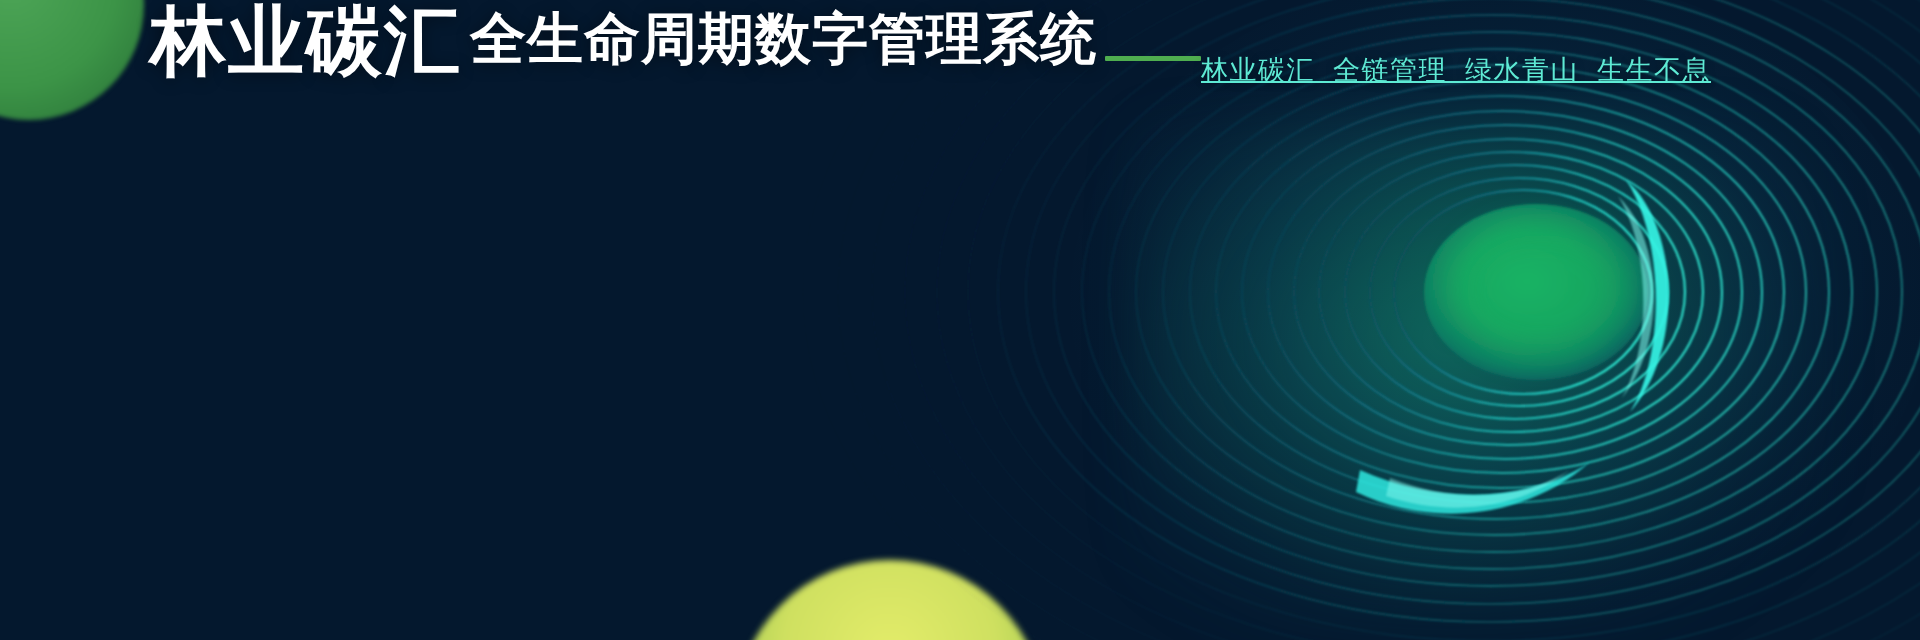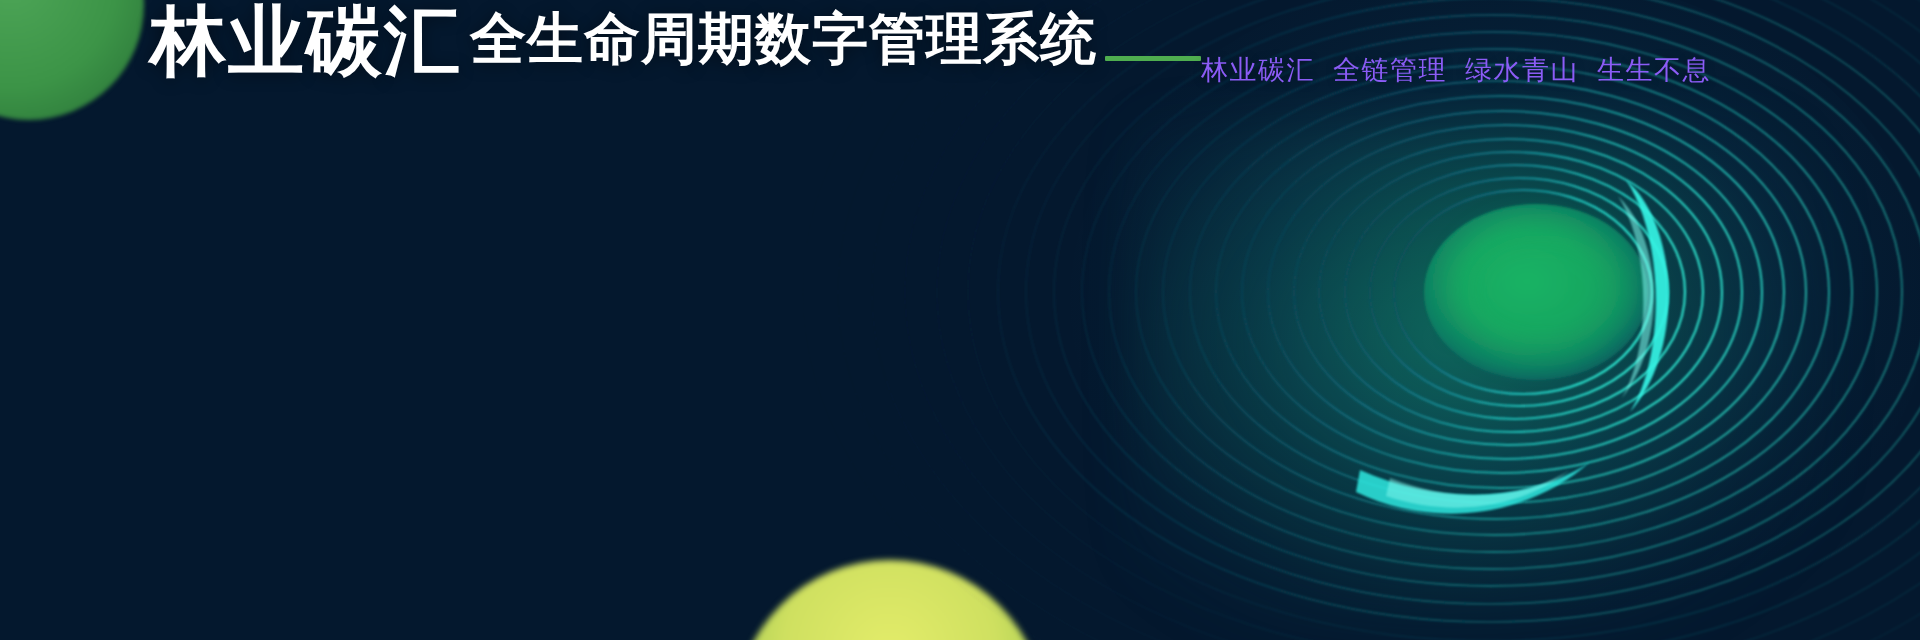--- a/index.html
+++ b/index.html
@@ -99,25 +99,26 @@
   }
   .divider {
     width: 96px;
     height: 5px;
     background: #4fae4f;
     margin: 56px 0 0 0;
     border-radius: 1px;
   }
   .tagline {
     font-size: 27px;
-    color: #8b5cf6;
+    color: #5eead4;
     letter-spacing: 1.5px;
     margin: 52px 0 0 0;
     white-space: pre;
     text-shadow: 0 1px 10px rgba(0,0,0,0.4);
+    text-decoration: underline;
   }
 </style>
 </head>
 <body>
 
 <div class="banner">
 
   <div class="blob blob-green-tl"></div>
   <div class="blob blob-yellow-bc"></div>
 

